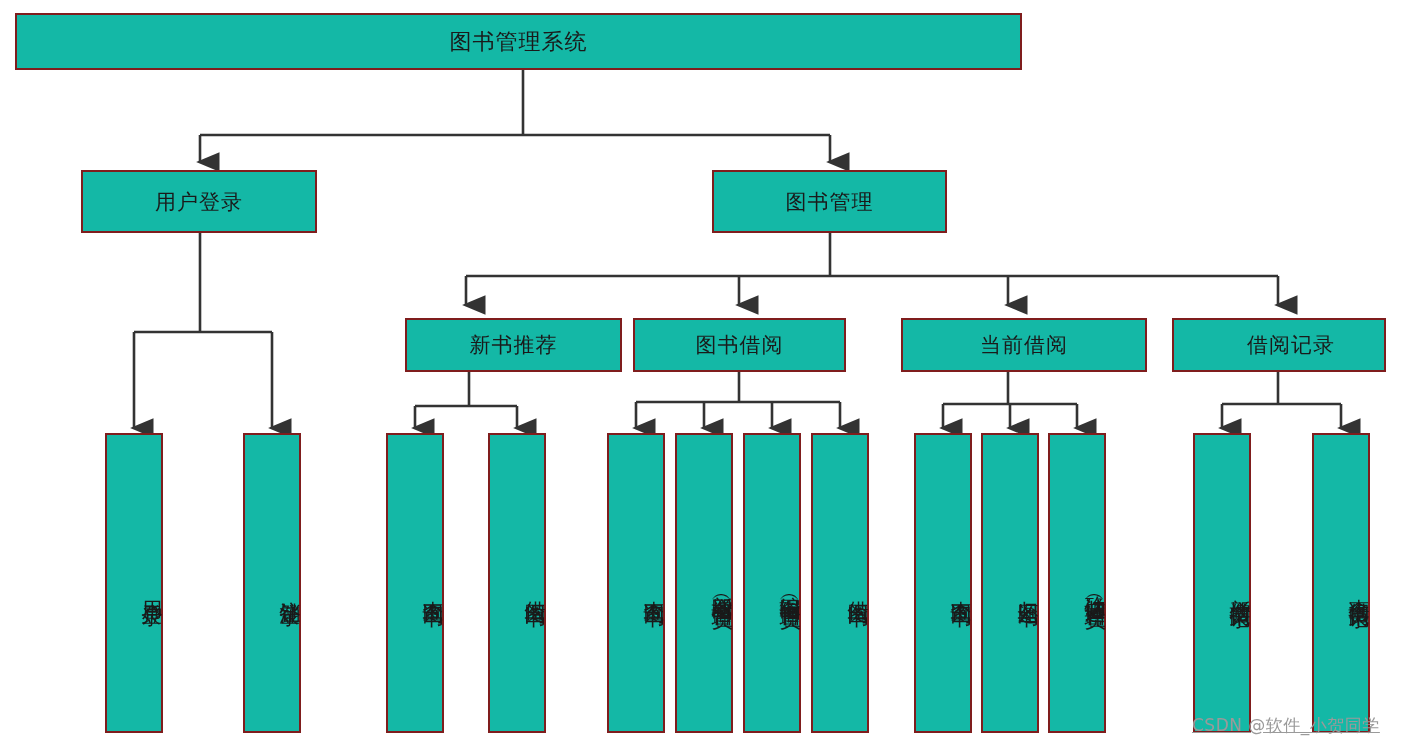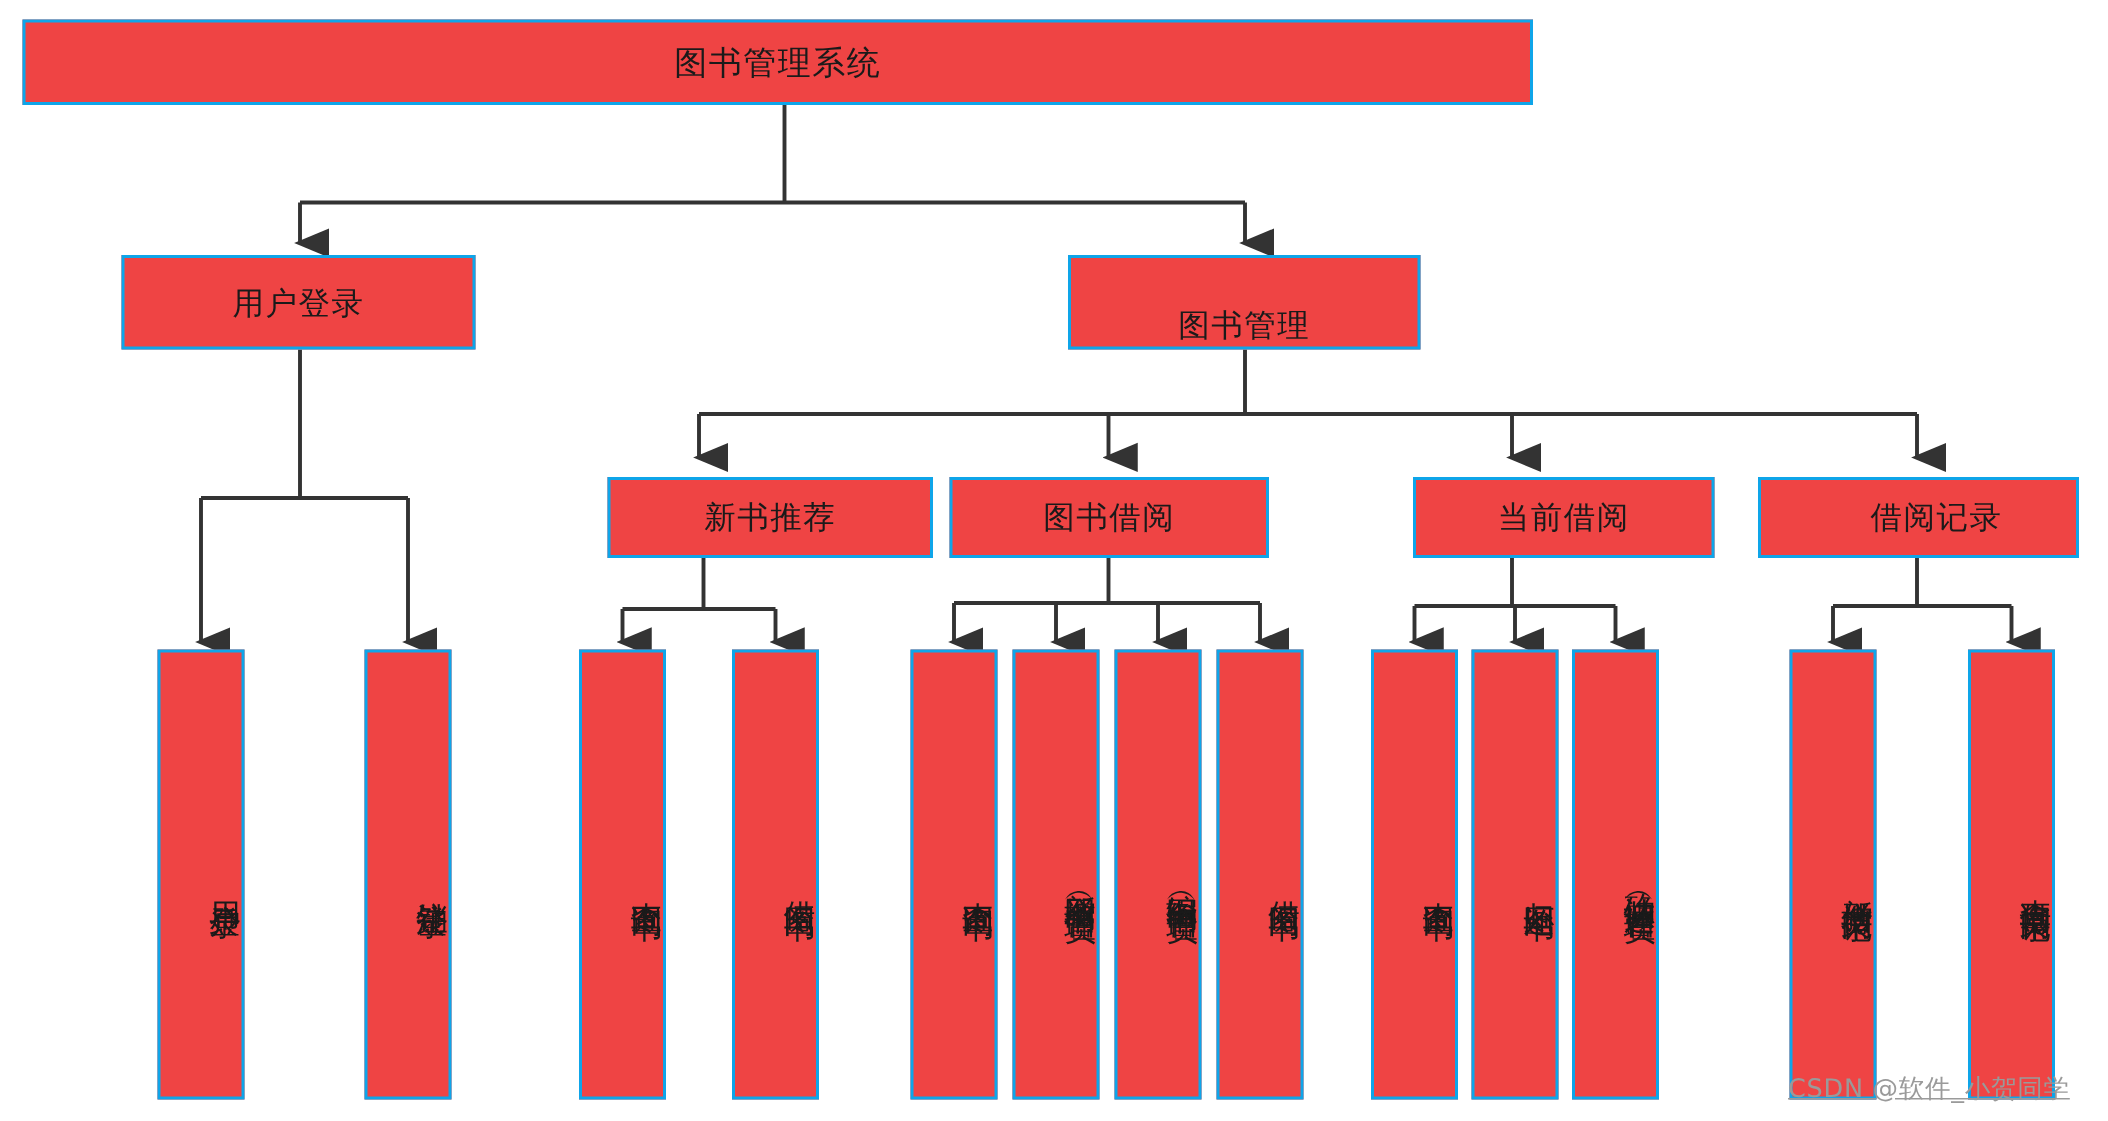--- a/index.html
+++ b/index.html
@@ -21,26 +21,27 @@
     position: absolute;
     left: 0;
     top: 0;
     width: 1405px;
     height: 747px;
     pointer-events: none;
   }
   .node {
     position: absolute;
     box-sizing: border-box;
-    background: #ef4444;
-    border: 2px solid #0ea5e9;
+    background: #14b8a6;
+    border: 2px solid #7f1d1d;
     display: flex;
     align-items: center;
     justify-content: center;
     color: #1a1a1a;
+    font-family: Liberation Mono, monospace;
   }
   .node.horiz {
     font-size: 21px;
     letter-spacing: 1px;
   }
   .node.vert {
     writing-mode: vertical-rl;
     text-orientation: upright;
     font-size: 21px;
     letter-spacing: 2px;
@@ -123,31 +124,31 @@
     </g>
   </svg>
 
   <div class="node horiz root" style="left:15px; top:13px; width:1007px; height:57px;">
     <span>图书管理系统</span>
   </div>
 
   <div class="node horiz" style="left:81px; top:170px; width:236px; height:63px;">
     <span>用户登录</span>
   </div>
-  <div class="node horiz" style="left:712px; top:170px; width:235px; height:63px;align-items:flex-end;">
+  <div class="node horiz" style="left:712px; top:170px; width:235px; height:63px;">
     <span>图书管理</span>
   </div>
 
   <div class="node horiz" style="left:361px; top:318px; width:217px; height:54px;margin-left:44px;">
     <span>新书推荐</span>
   </div>
   <div class="node horiz" style="left:633px; top:318px; width:213px; height:54px;">
     <span>图书借阅</span>
   </div>
-  <div class="node horiz" style="left:942px; top:318px; width:201px; height:54px;">
+  <div class="node horiz" style="left:901px; top:318px; width:246px; height:54px;">
     <span>当前借阅</span>
   </div>
   <div class="node horiz" style="left:1172px; top:318px; width:214px; height:54px;padding-left:24px;">
     <span>借阅记录</span>
   </div>
 
   <div class="node vert" style="left:105px; top:433px; width:58px; height:300px;">
     <span class="vtext">用户登录</span>
   </div>
   <div class="node vert" style="left:243px; top:433px; width:58px; height:300px;">

